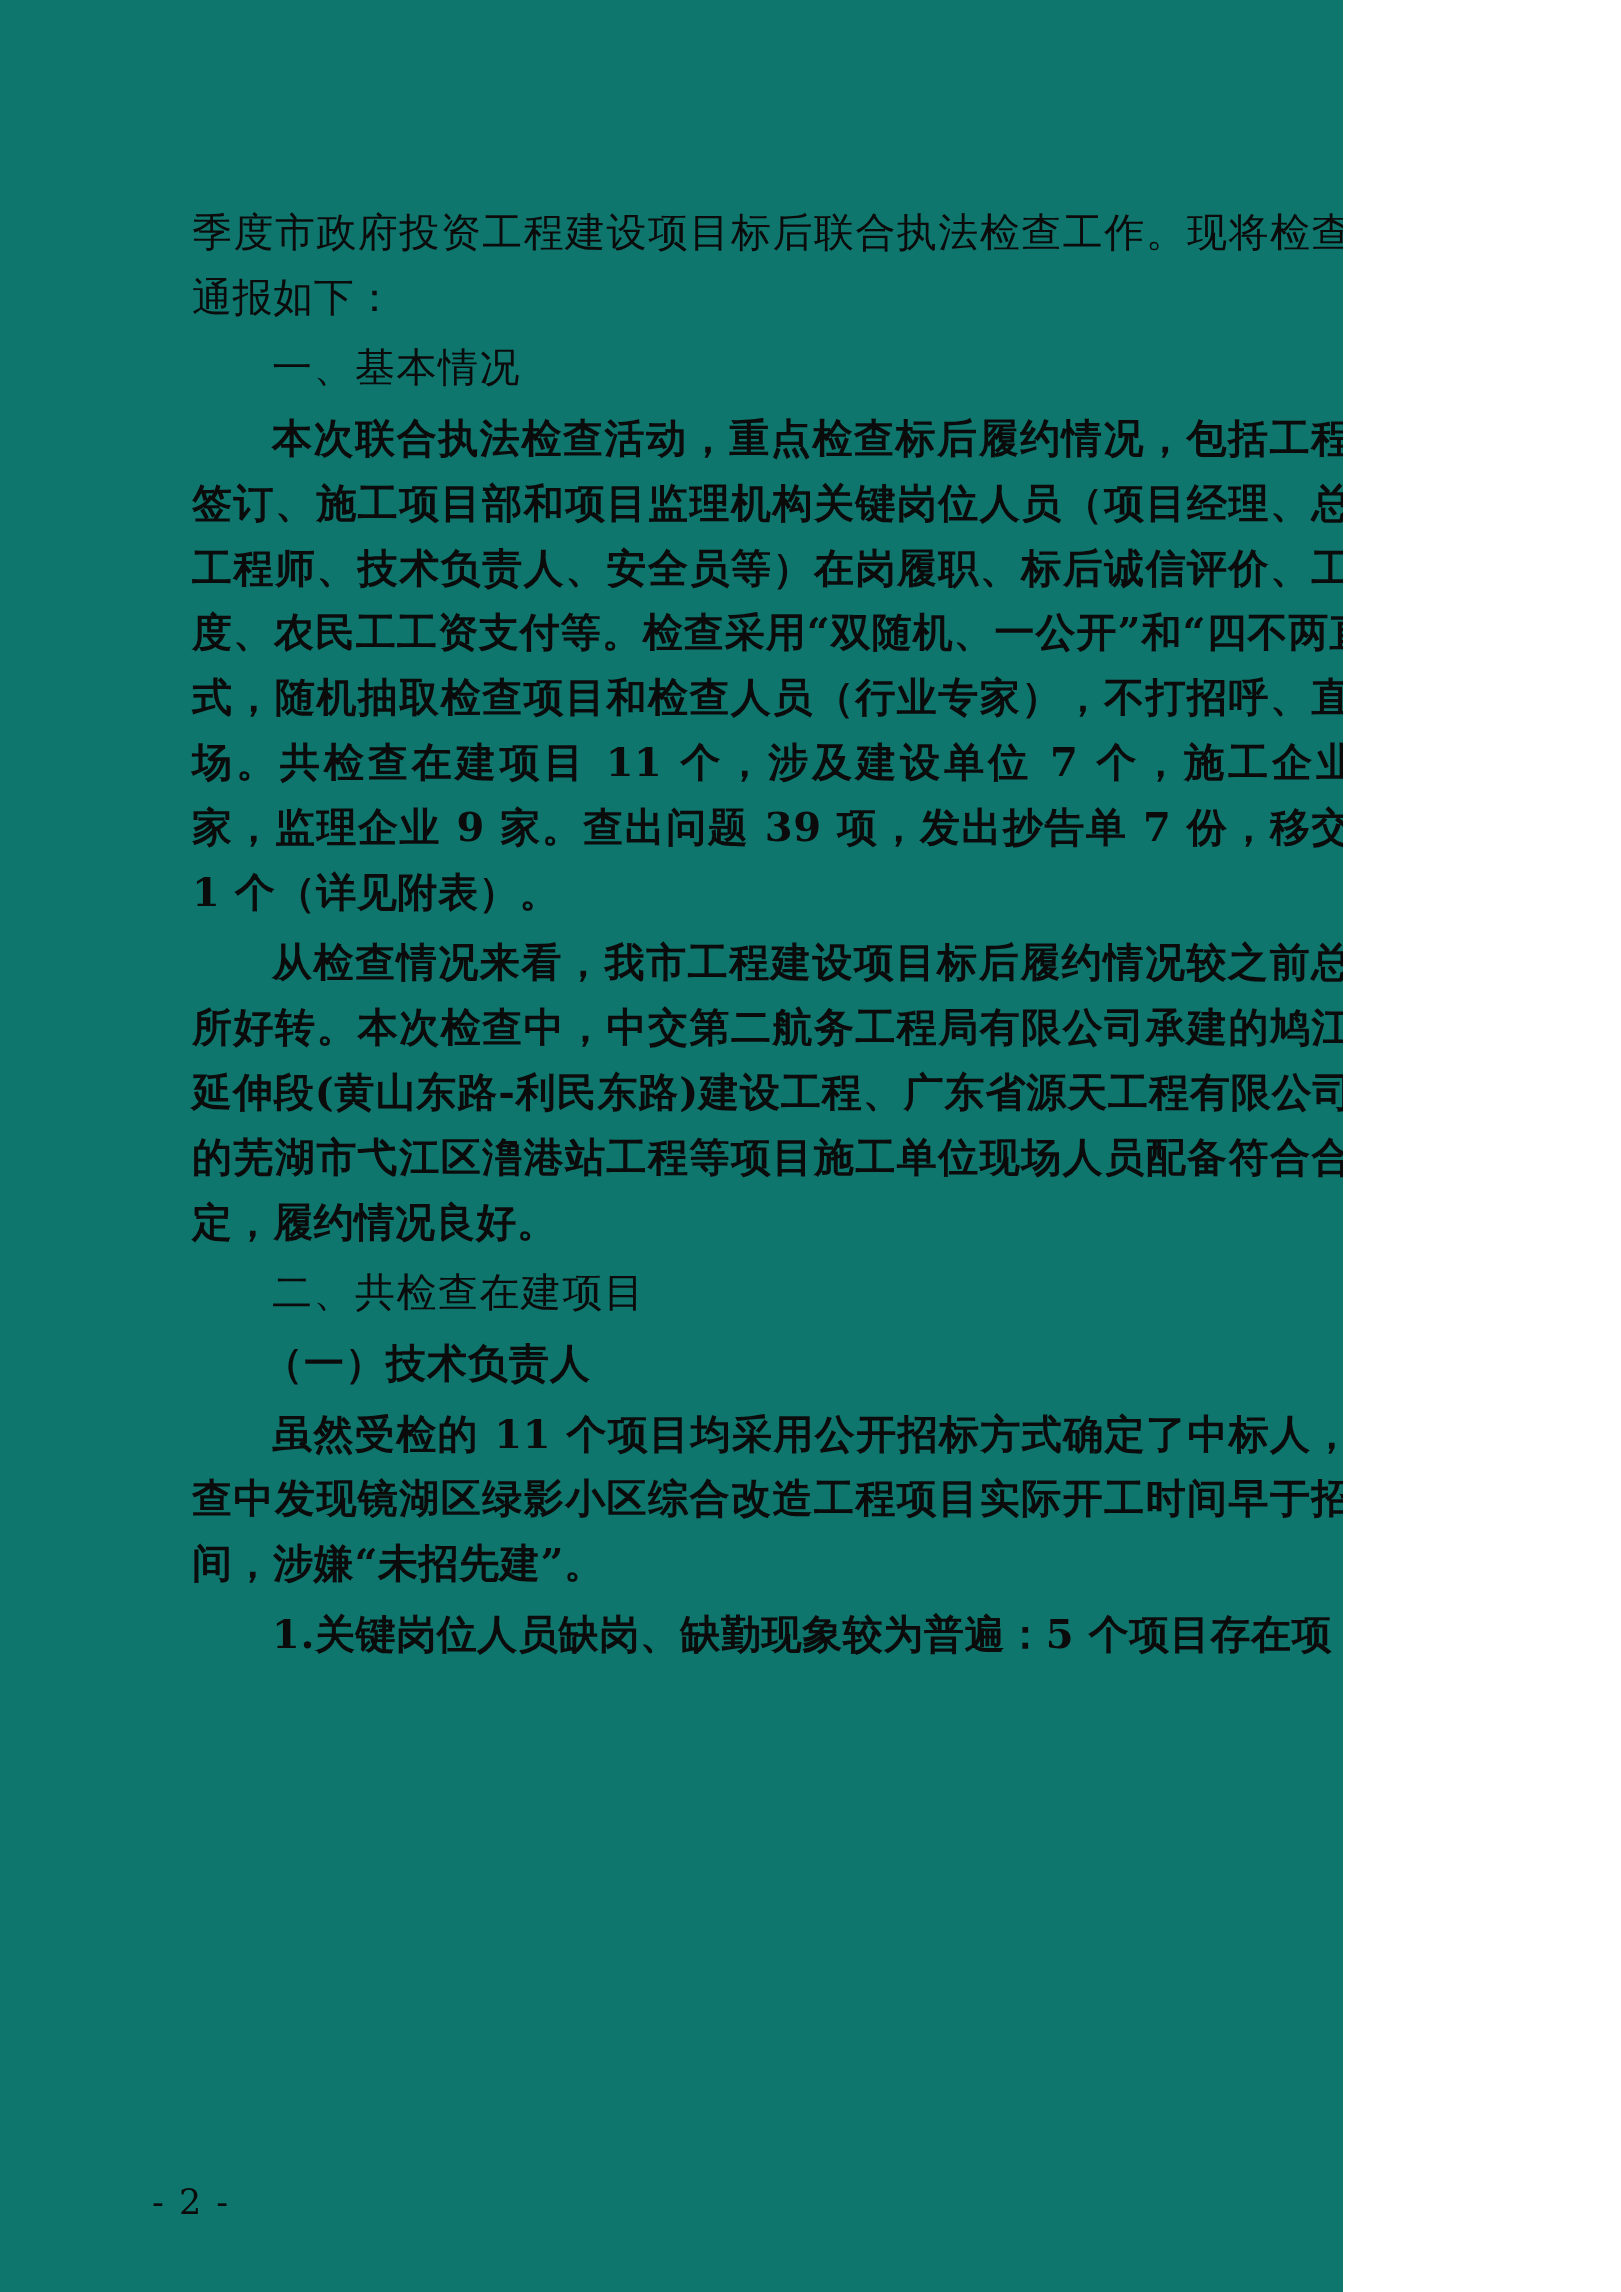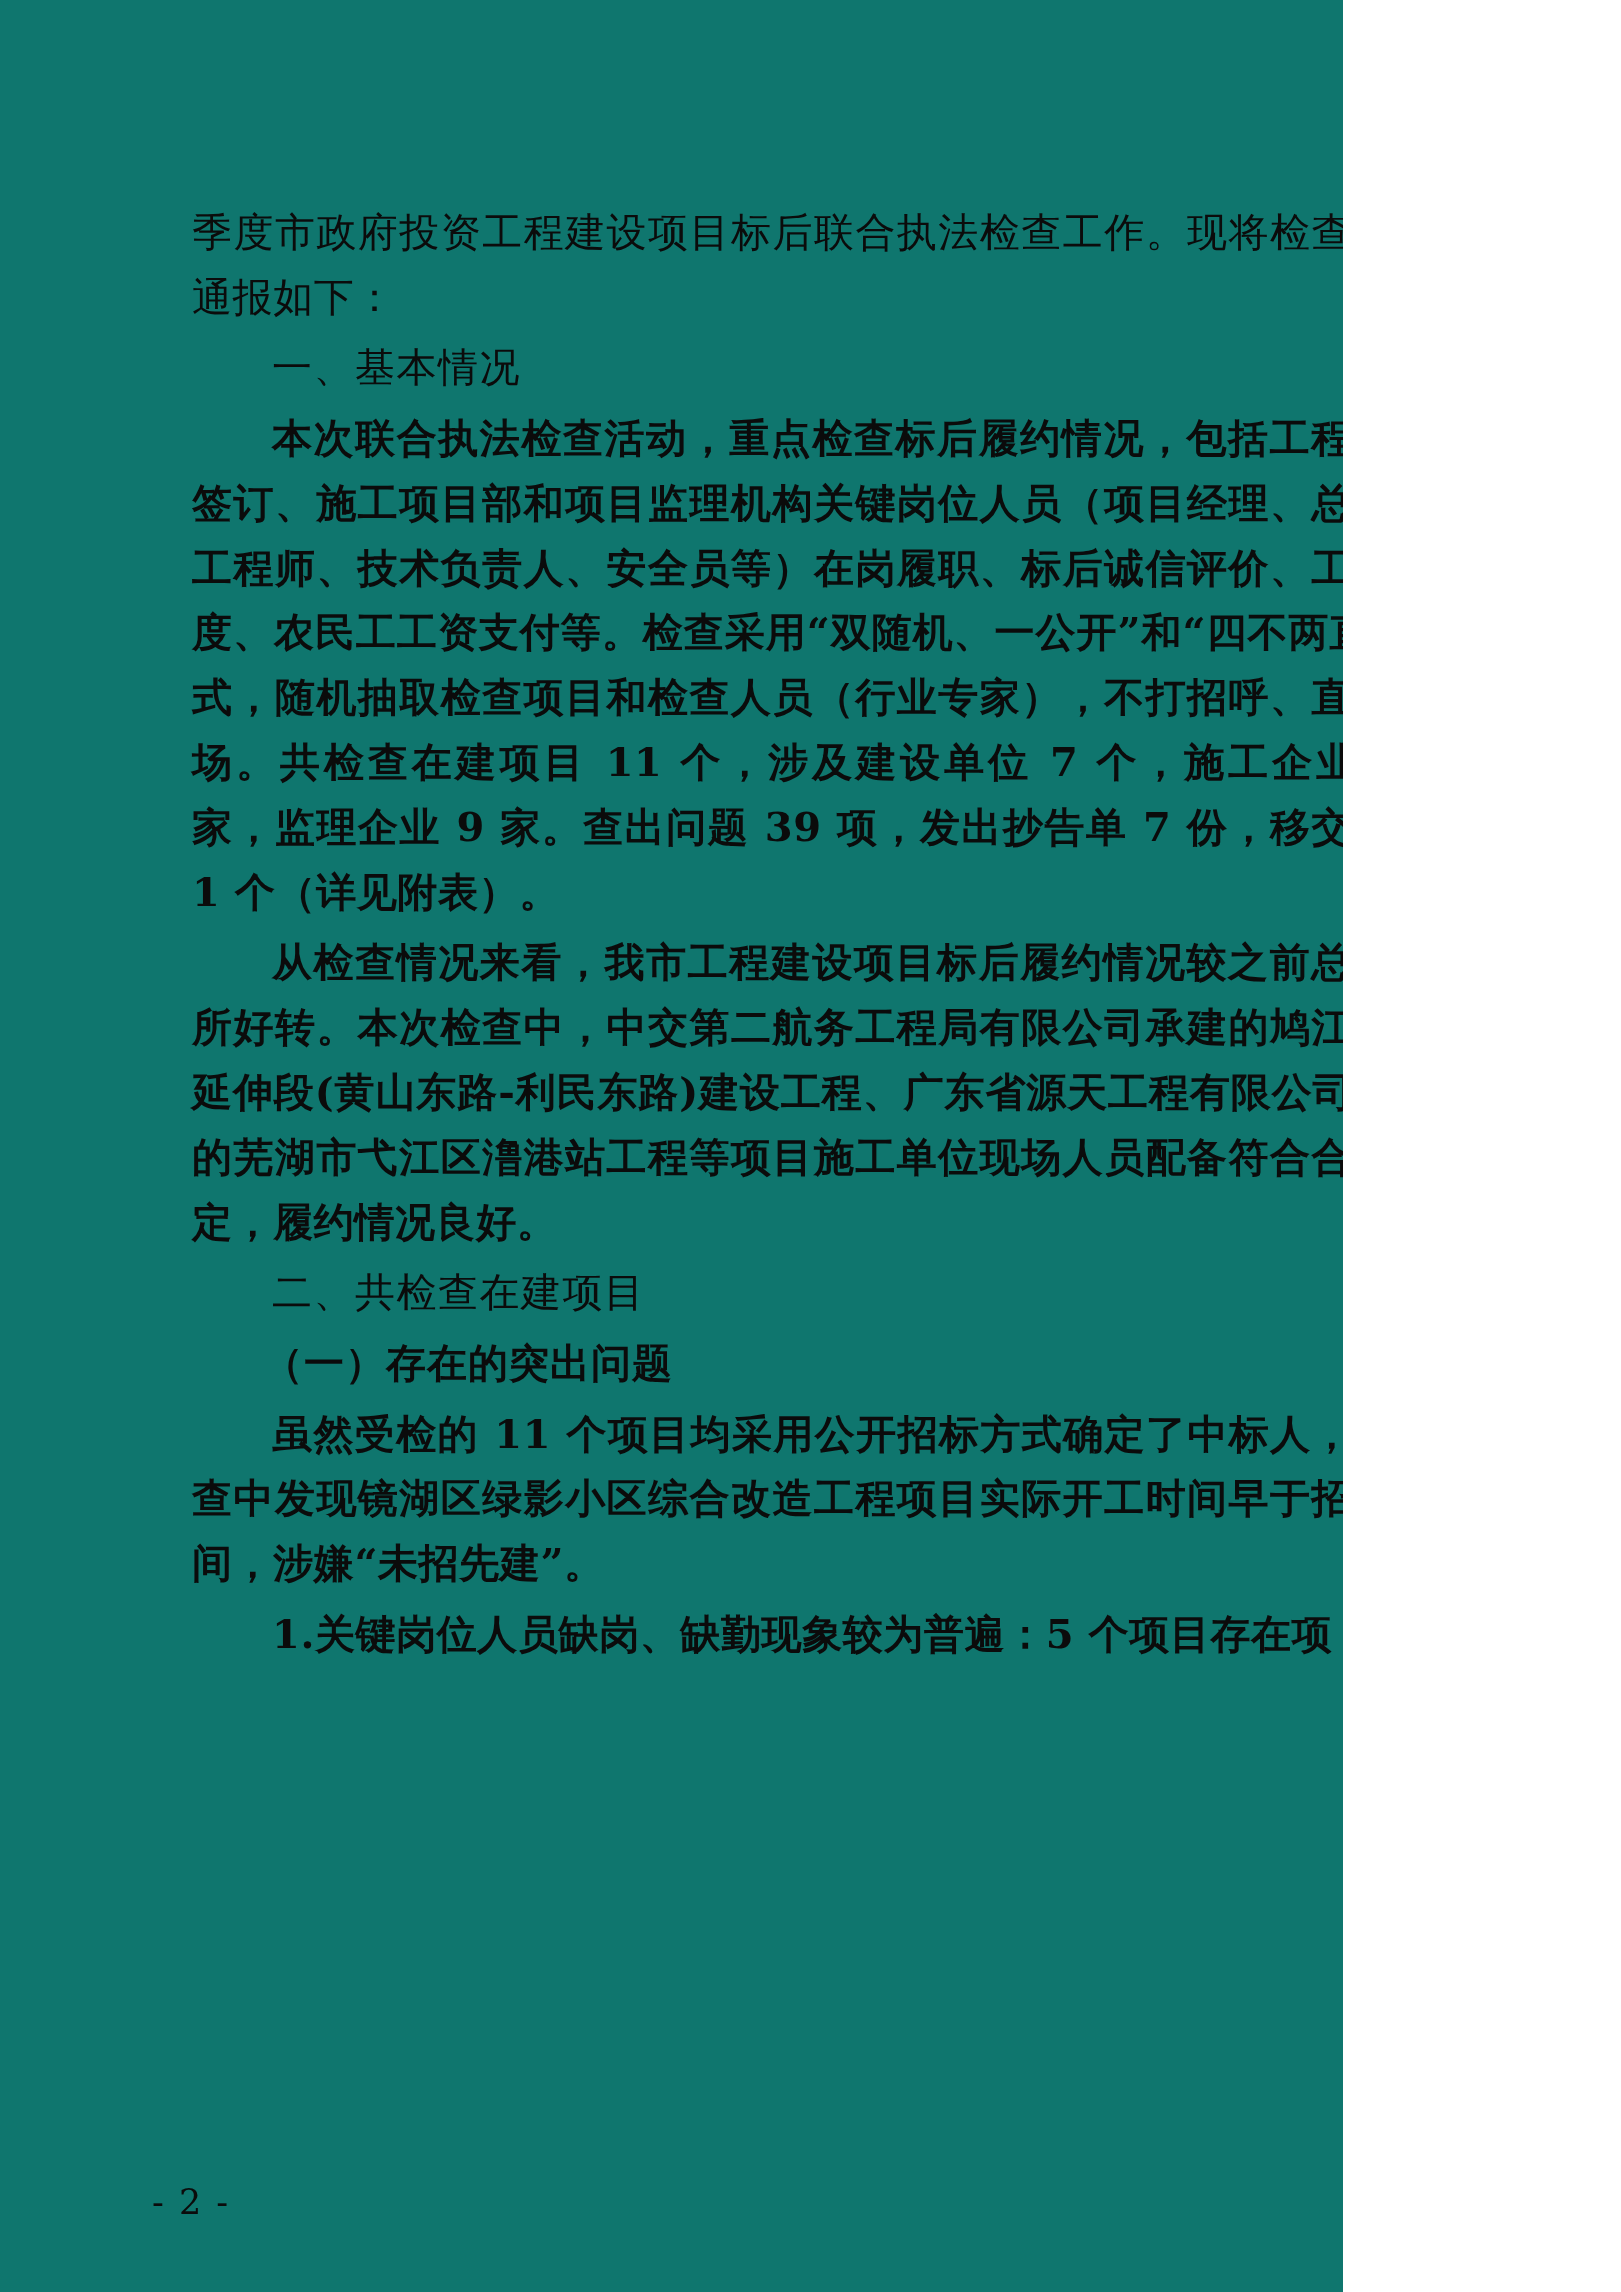--- a/index.html
+++ b/index.html
@@ -62,21 +62,21 @@
 <body>
 
 <div class="page">
 
   <div class="content">
     <p class="blk">季度市政府投资工程建设项目标后联合执法检查工作。现将检查情况通报如下：</p>
     <p class="heading blk">一、基本情况</p>
     <p class="indent blk">本次联合执法检查活动，重点检查标后履约情况，包括工程合同签订、施工项目部和项目监理机构关键岗位人员（项目经理、总监理工程师、技术负责人、安全员等）在岗履职、标后诚信评价、工程进度、农民工工资支付等。检查采用“双随机、一公开”和“四不两直”方式，随机抽取检查项目和检查人员（行业专家），不打招呼、直插现场。共检查在建项目 11 个，涉及建设单位 7 个，施工企业 11 家，监理企业 9 家。查出问题 39 项，发出抄告单 7 份，移交线索 1 个（详见附表）。</p>
     <p class="indent blk">从检查情况来看，我市工程建设项目标后履约情况较之前总体有所好转。本次检查中，中交第二航务工程局有限公司承建的鸠江南路延伸段(黄山东路-利民东路)建设工程、广东省源天工程有限公司承建的芜湖市弋江区澛港站工程等项目施工单位现场人员配备符合合同约定，履约情况良好。</p>
     <p class="heading blk">二、共检查在建项目</p>
-    <p class="subheading blk">（一）存在的突出问题</p>
+    <p class="subheading blk">（一）技术负责人</p>
     <p class="indent blk">虽然受检的 11 个项目均采用公开招标方式确定了中标人，但检查中发现镜湖区绿影小区综合改造工程项目实际开工时间早于招标时间，涉嫌“未招先建”。</p>
     <p class="indent blk">1.关键岗位人员缺岗、缺勤现象较为普遍：5 个项目存在项</p>
   </div>
 
   <div class="pagenum">- 2 -</div>
 
 </div>
 
 
 </body></html>

